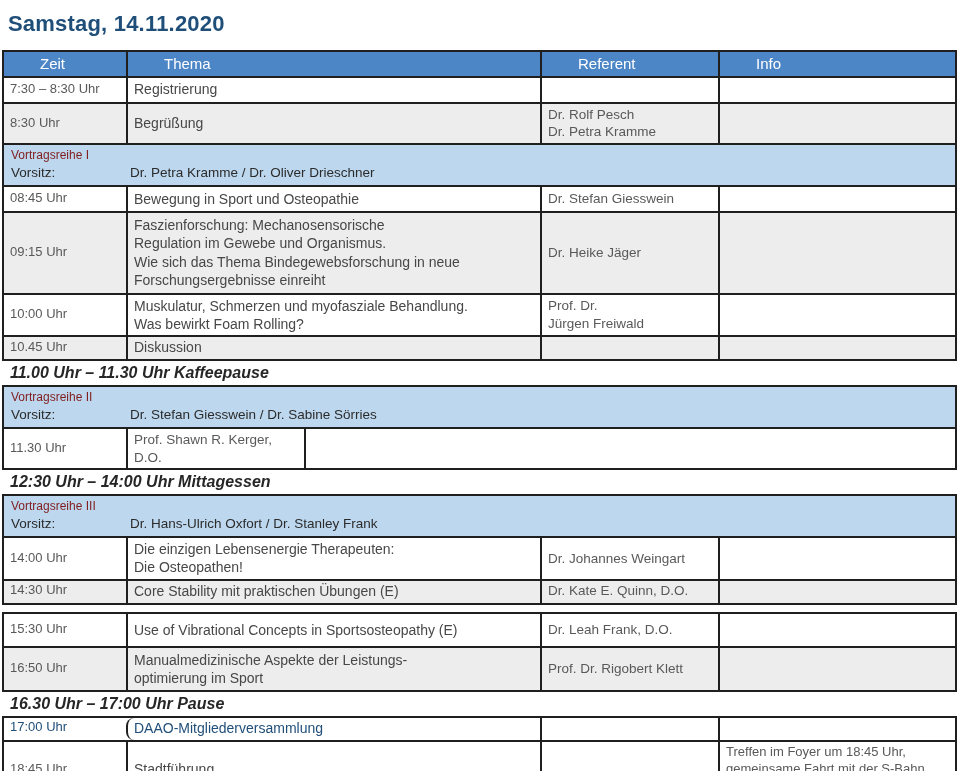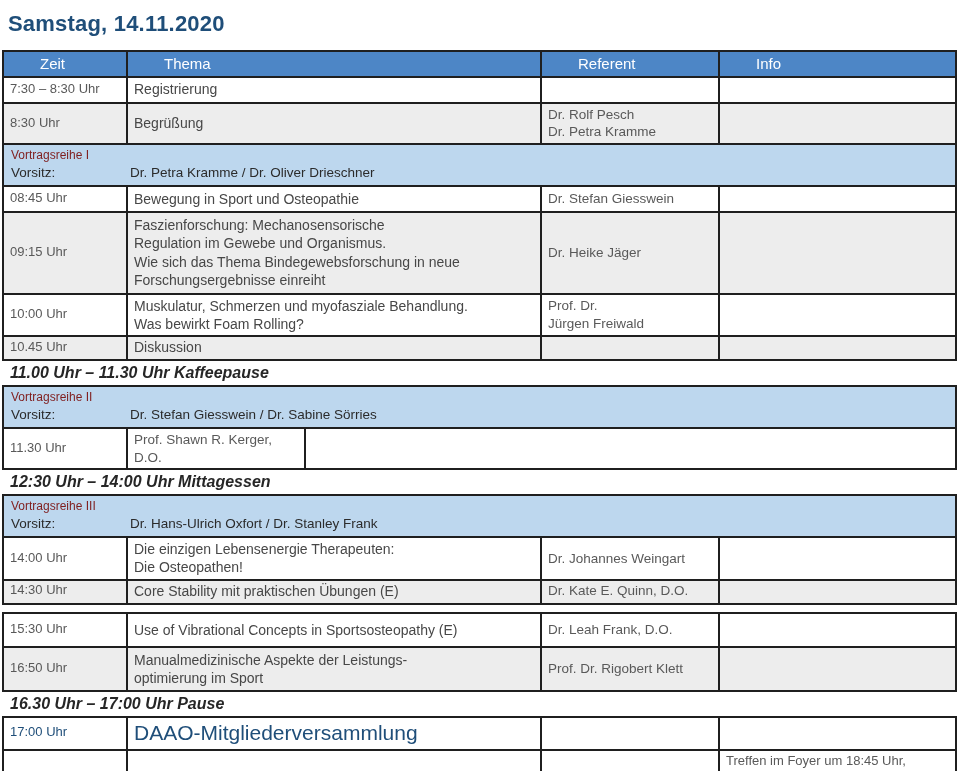--- a/index.html
+++ b/index.html
@@ -48,21 +48,21 @@
   .gap{height:7px;}
   
   .h24 .cell{min-height:24px;}
   .h36 .cell{min-height:36px;}
   .h18 .cell{min-height:17px;padding-top:1px;padding-bottom:3px;}
   .h78 .cell{min-height:80px;}
   .h32 .cell{min-height:32px;}
   .h40 .cell{min-height:42px;}
   .h52 .cell{min-height:54px;}
   .hl .c-zeit,.hl .c-thema{color:var(--navy);font-weight:500;}
-  .hl .c-thema{font-size:21px;}
+  .hl .c-thema{font-size:14px;border-radius:8px;}
 </style>
 </head>
 <body>
 
 <div class="page">
   <h1 class="title">Samstag, 14.11.2020</h1>
 
   <div class="tbl">
 
     <div class="block">

